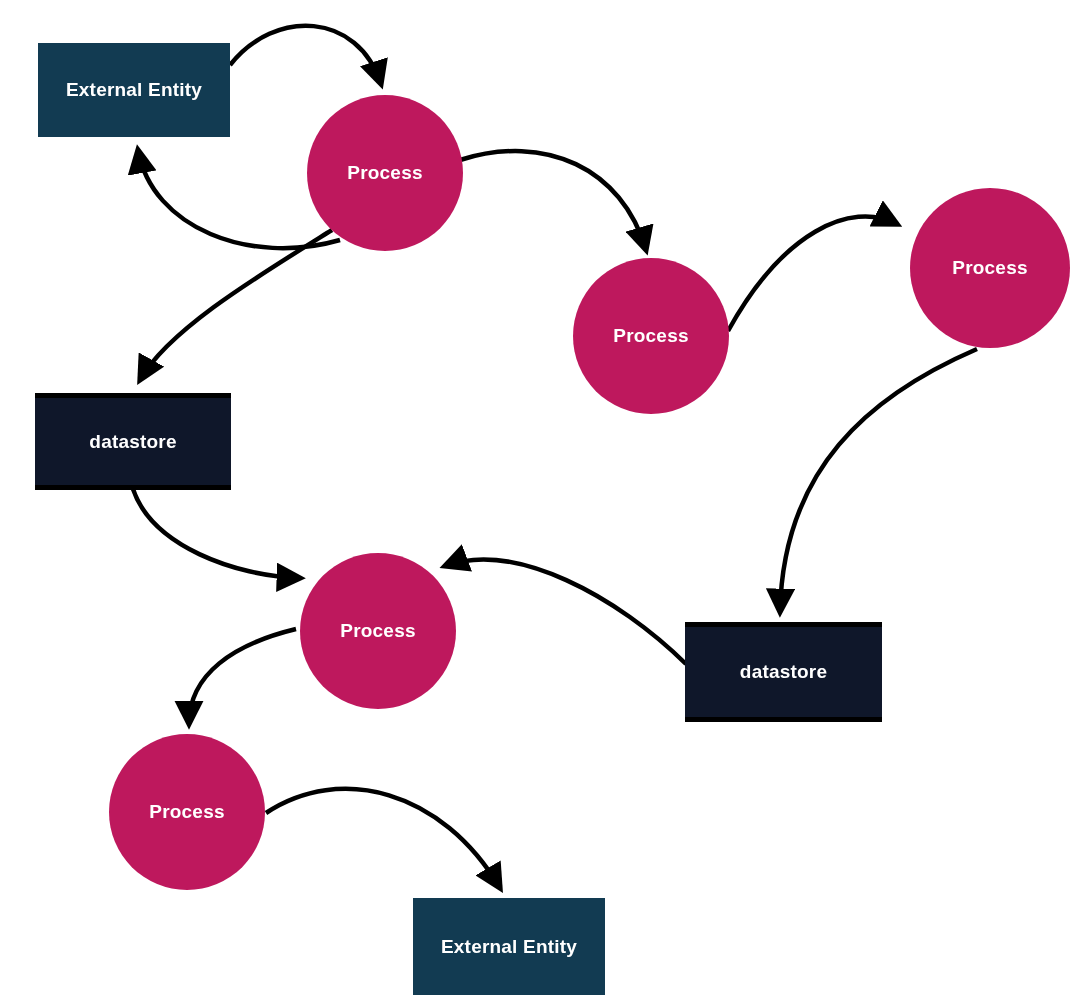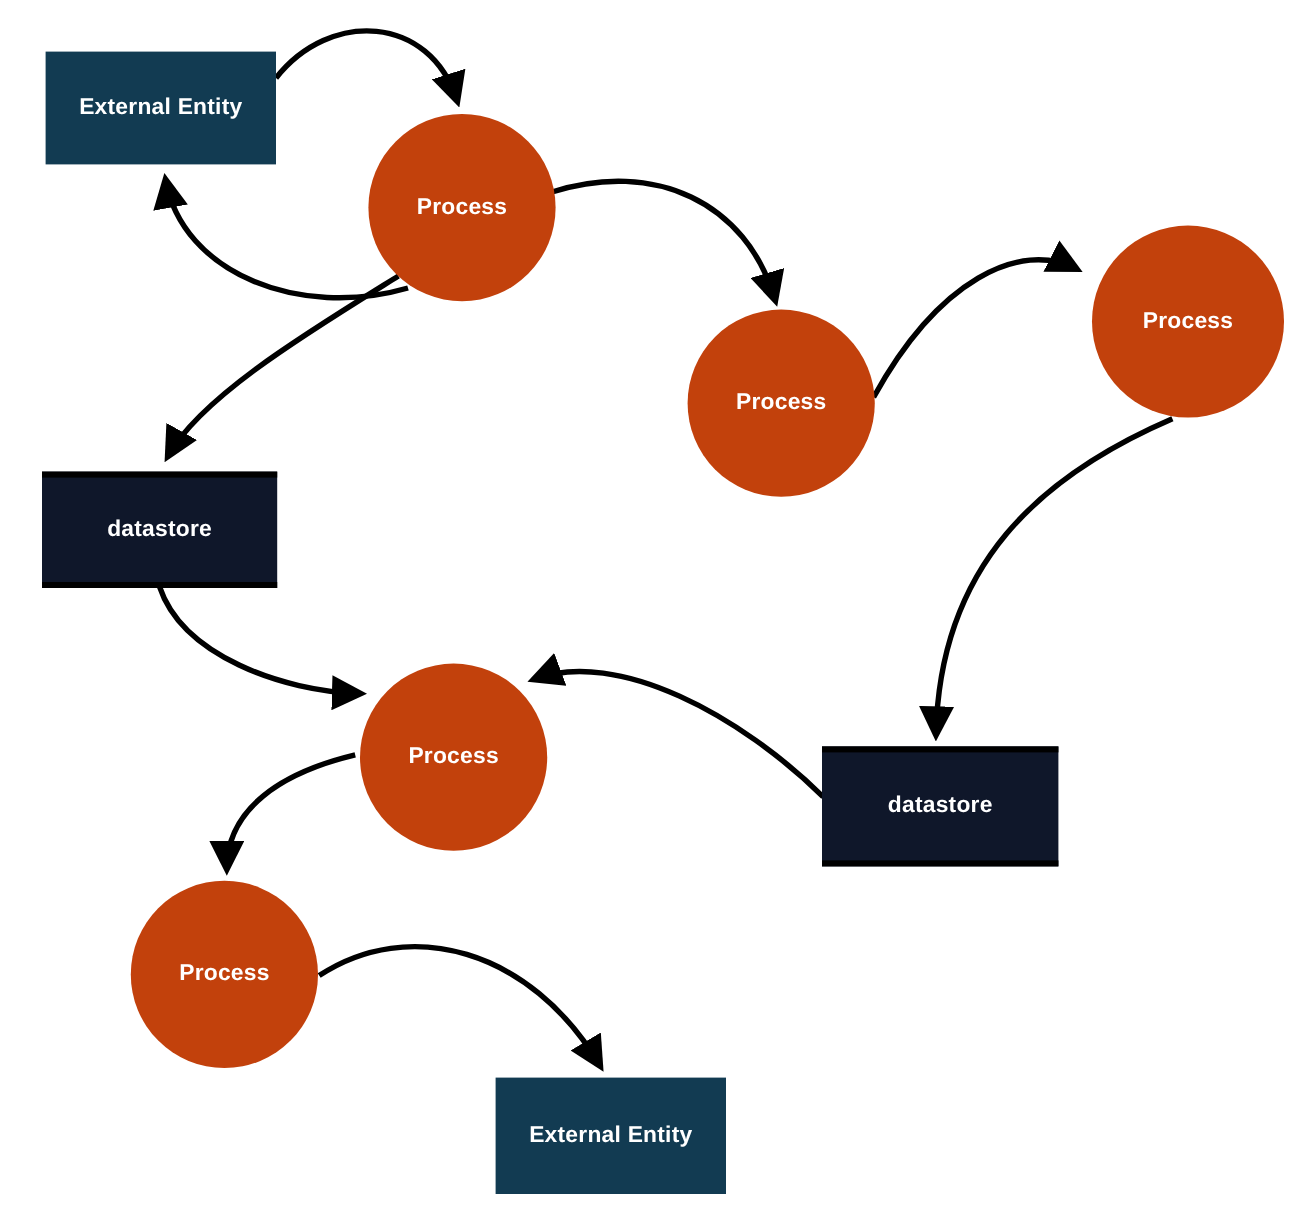--- a/index.html
+++ b/index.html
@@ -30,21 +30,21 @@
     font-size: 19px;
     font-weight: bold;
     text-align: center;
     box-sizing: border-box;
     letter-spacing: 0.2px;
   }
   .entity {
     background: #123B52;
   }
   .process {
-    background: #c2410c;
+    background: #be185d;
     border-radius: 50%;
   }
   .datastore {
     background: #0f172a;
     border-top: 5px solid #000000;
     border-bottom: 5px solid #000000;
   }
 </style>
 </head>
 <body>

